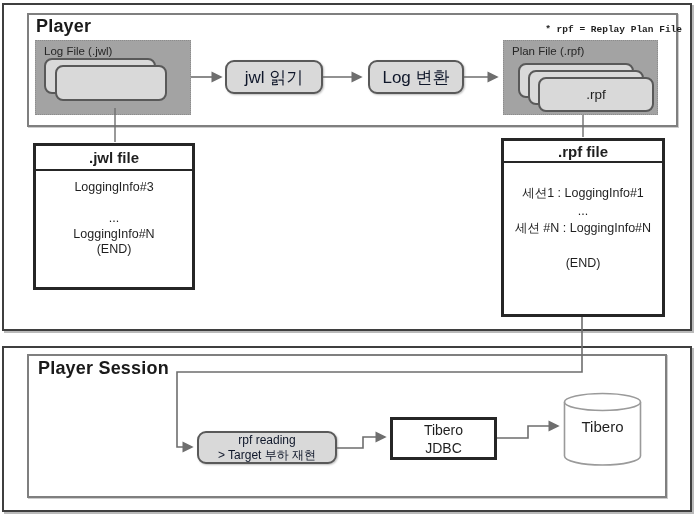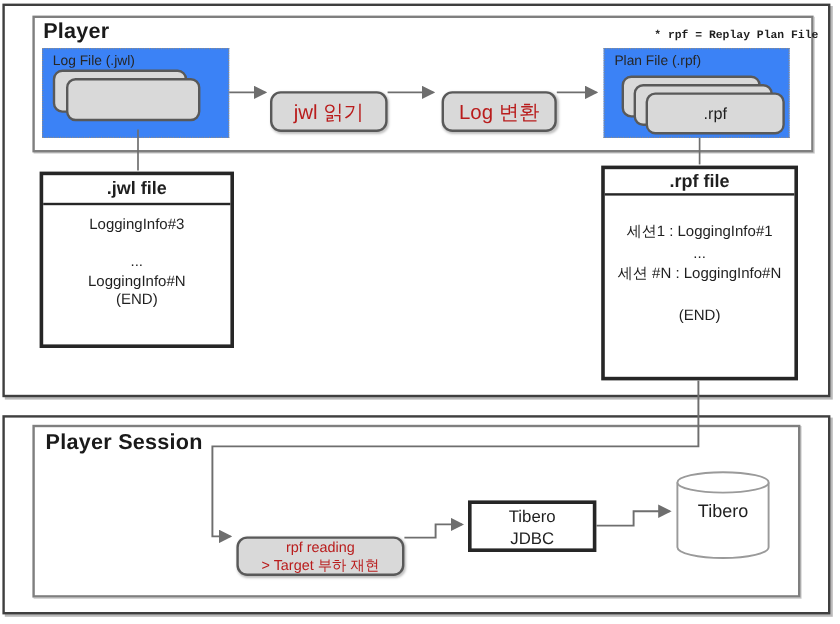--- a/index.html
+++ b/index.html
@@ -10,31 +10,31 @@
   }
   .abs{position:absolute;box-sizing:border-box;}
 
   
   .outer-frame{border:2px solid #3f3f3f;box-shadow:2px 2px 0 rgba(130,130,130,.55);background:transparent;}
   
   .group-frame{border:2px solid #7f7f7f;box-shadow:1px 1px 0 rgba(170,170,170,.6);background:transparent;}
   .section-title{font-weight:bold;font-size:18px;letter-spacing:.2px;color:#1a1a1a;}
 
   
-  .dotted-box{border:1px dotted #8c8c8c;background:#3b82f6;}
+  .dotted-box{border:1px dotted #8c8c8c;background:#a3a3a3;}
   .dotted-label{font-size:11.5px;color:#262626;}
 
   
   .card{position:absolute;box-sizing:border-box;background:#d9d9d9;border:2px solid #595959;border-radius:8px;}
   .card-label{display:flex;align-items:center;justify-content:center;width:100%;height:100%;font-size:13.5px;color:#1f1f1f;}
 
   
   .process-box{background:#d9d9d9;border:2px solid #595959;border-radius:9px;
-    display:flex;align-items:center;justify-content:center;font-size:17px;color:#b91c1c;
-    box-shadow:1px 1px 2px rgba(0,0,0,.25);margin-top:16px;}
+    display:flex;align-items:center;justify-content:center;font-size:17px;color:#0f172a;
+    box-shadow:1px 1px 2px rgba(0,0,0,.25);}
   .process-box.small{font-size:12px;flex-direction:column;line-height:15px;}
 
   
   .file-box{border:3px solid #262626;background:#ffffff;}
   .file-box .file-header{border-bottom:2px solid #262626;text-align:center;font-weight:bold;font-size:15px;
     display:flex;align-items:center;justify-content:center;}
   .jwl-line{height:15.5px;line-height:15.5px;font-size:12.5px;text-align:center;color:#1f1f1f;}
   .rpf-line{height:17.5px;line-height:17.5px;font-size:12.5px;text-align:center;color:#1f1f1f;}
 
   .note-text{font-size:9.5px;font-weight:bold;color:#1f1f1f;text-align:right;font-family:Liberation Mono, monospace;}

